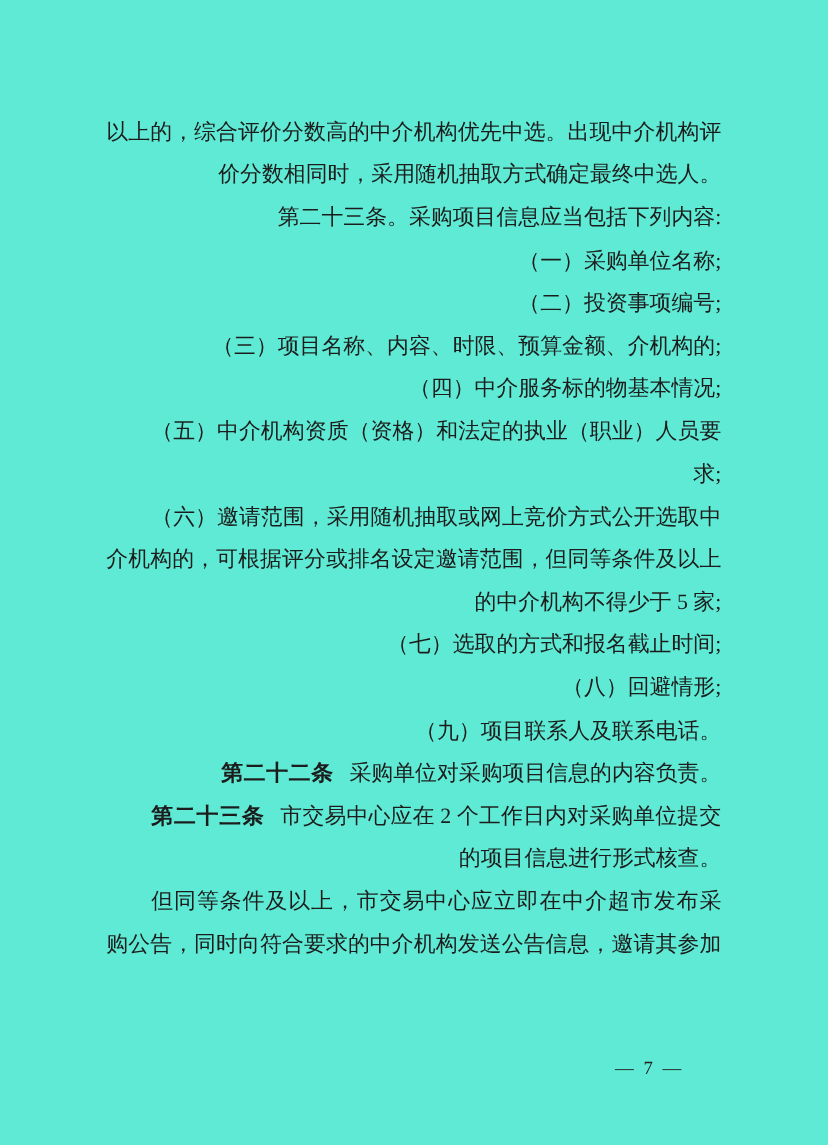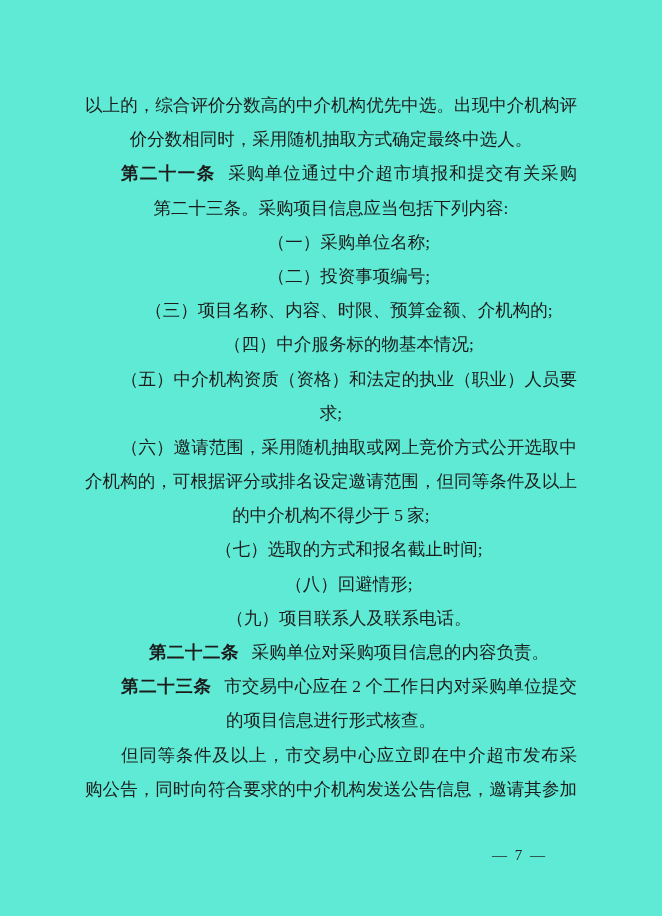--- a/index.html
+++ b/index.html
@@ -25,21 +25,21 @@
   .doc-body {
     position: absolute;
     left: 85px;
     top: 88px;
     width: 492px;
   }
   .line {
     font-size: 17.5px;
     line-height: 34.2px;
     height: 34.2px;
-    text-align: center;
+    text-align: right;
     white-space: nowrap;
   }
   .line.indent {
     padding-left: 36px;
   }
   .line.full {
     text-align: justify;
     text-align-last: justify;
     white-space: normal;
   }
@@ -58,21 +58,20 @@
     color: #222222;
   }
 </style>
 </head>
 <body>
 
 <div class="page">
   <div class="doc-body">
       <div class="line full">以上的，综合评价分数高的中介机构优先中选。出现中介机构评</div>
       <div class="line">价分数相同时，采用随机抽取方式确定最终中选人。</div>
-      <div class="line indent full"><span class="lead">第二十一条</span><span>采购单位通过中介超市填报和提交有关采购</span></div>
       <div class="line">第二十三条。采购项目信息应当包括下列内容:</div>
       <div class="line indent">（一）采购单位名称;</div>
       <div class="line indent">（二）投资事项编号;</div>
       <div class="line indent">（三）项目名称、内容、时限、预算金额、介机构的;</div>
       <div class="line indent">（四）中介服务标的物基本情况;</div>
       <div class="line indent full">（五）中介机构资质（资格）和法定的执业（职业）人员要</div>
       <div class="line">求;</div>
       <div class="line indent full">（六）邀请范围，采用随机抽取或网上竞价方式公开选取中</div>
       <div class="line full">介机构的，可根据评分或排名设定邀请范围，但同等条件及以上</div>
       <div class="line">的中介机构不得少于 5 家;</div>

